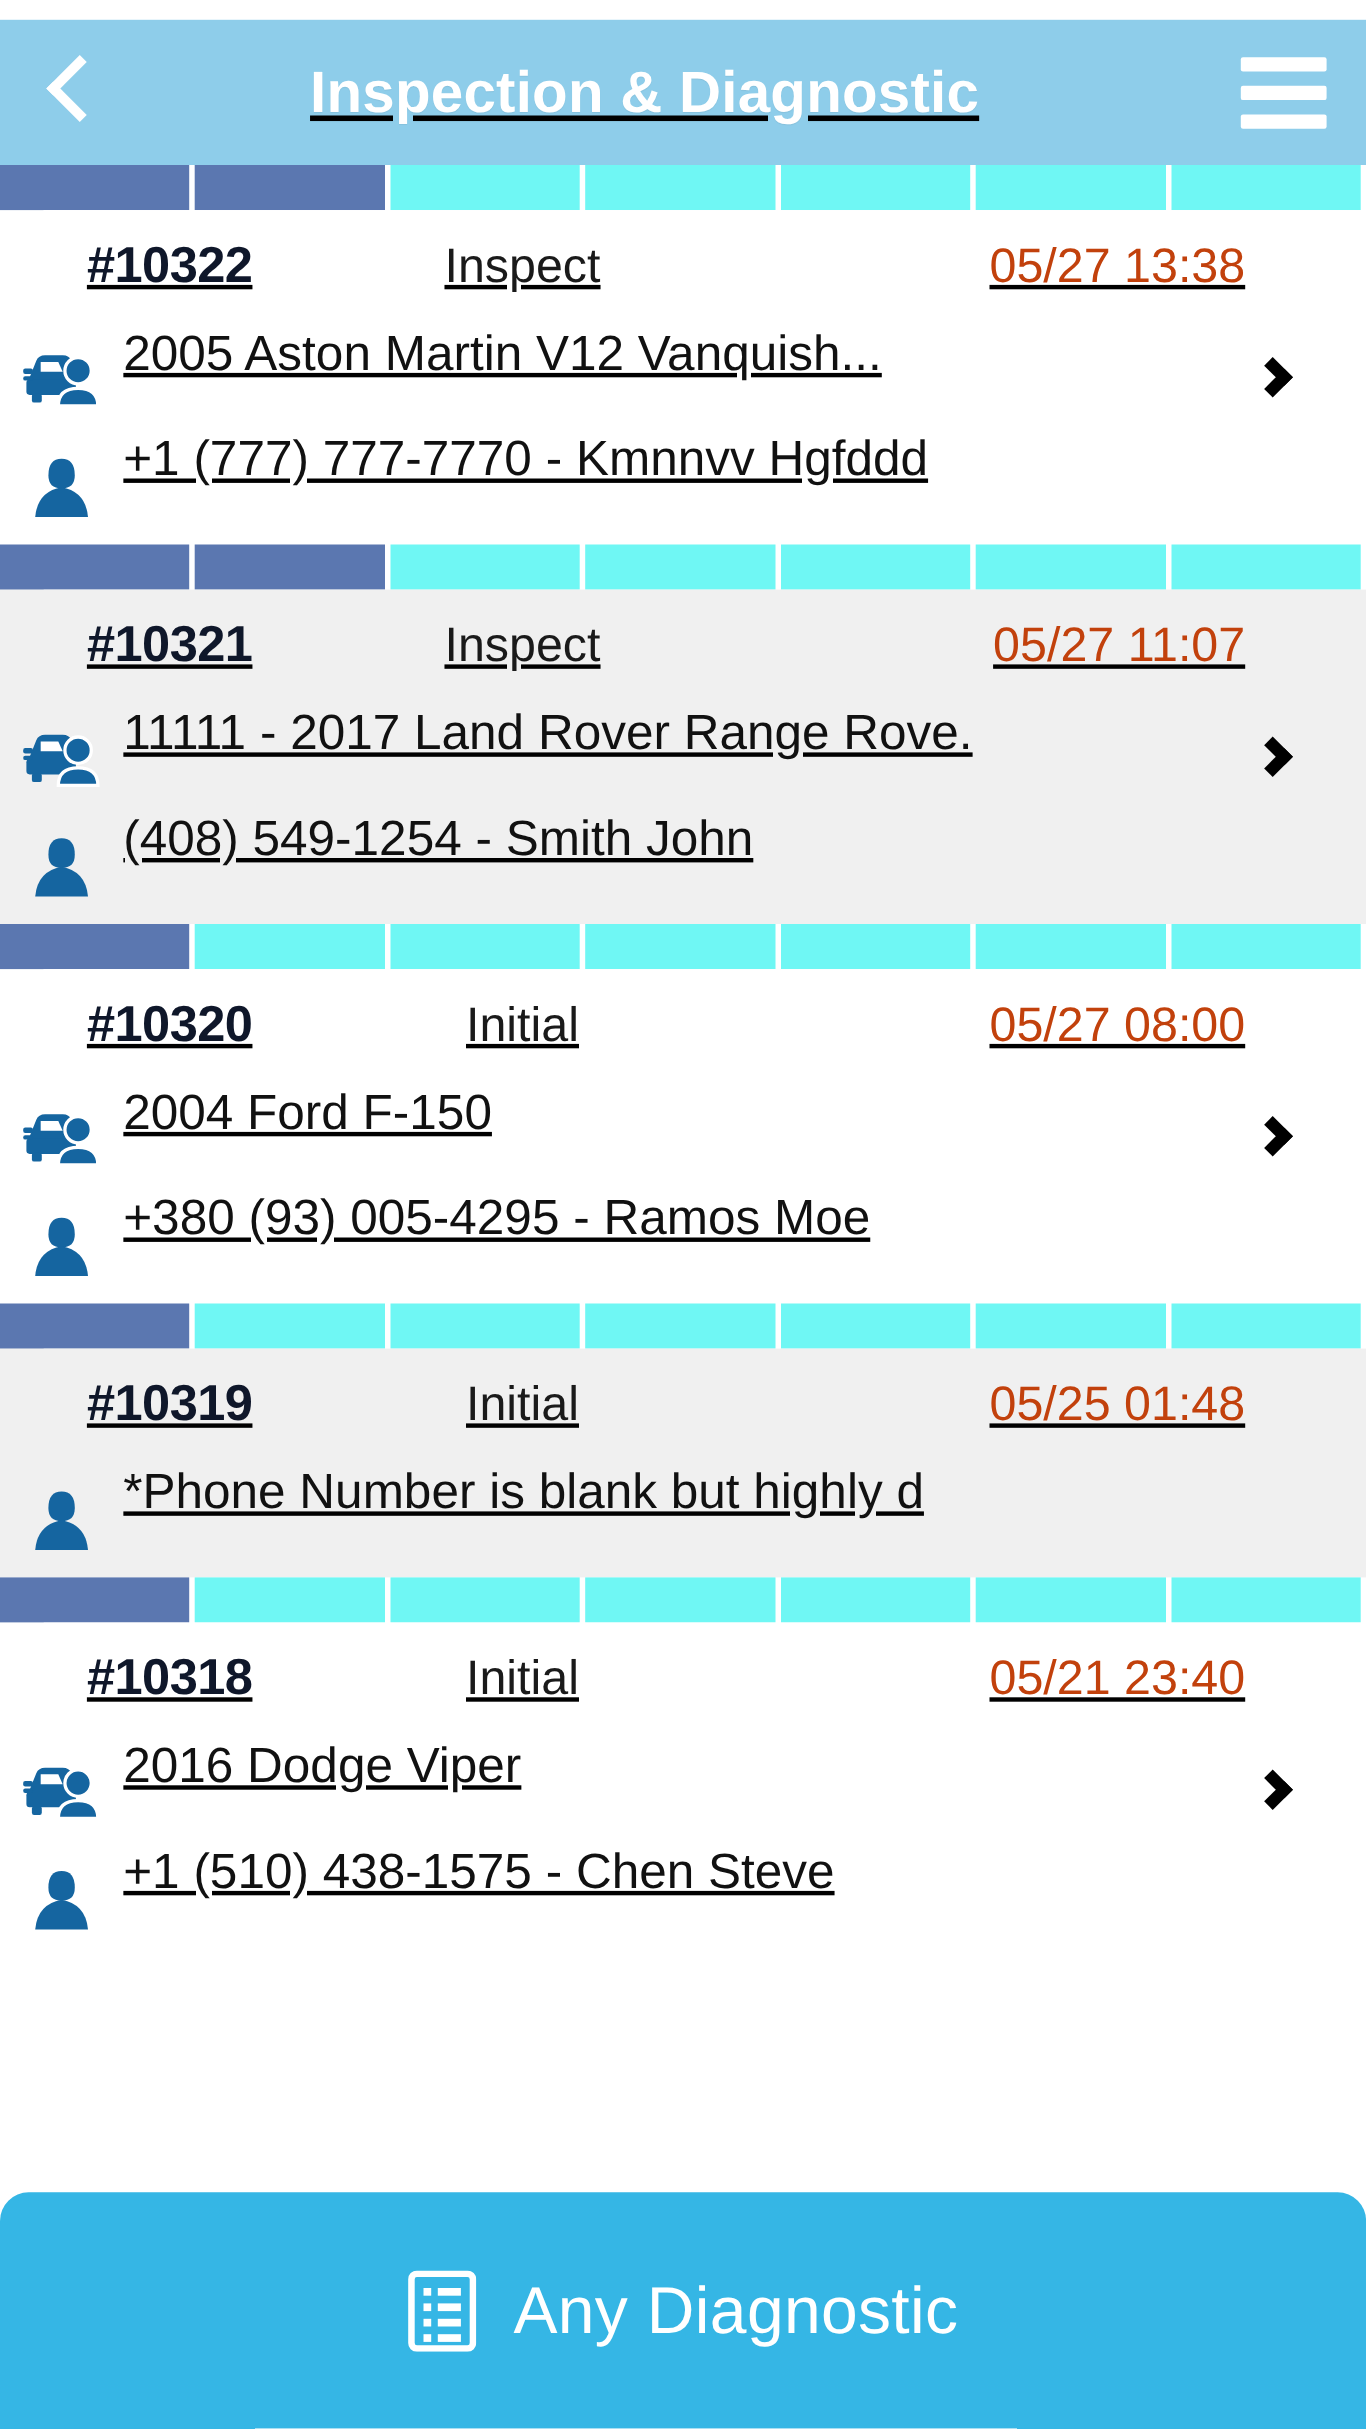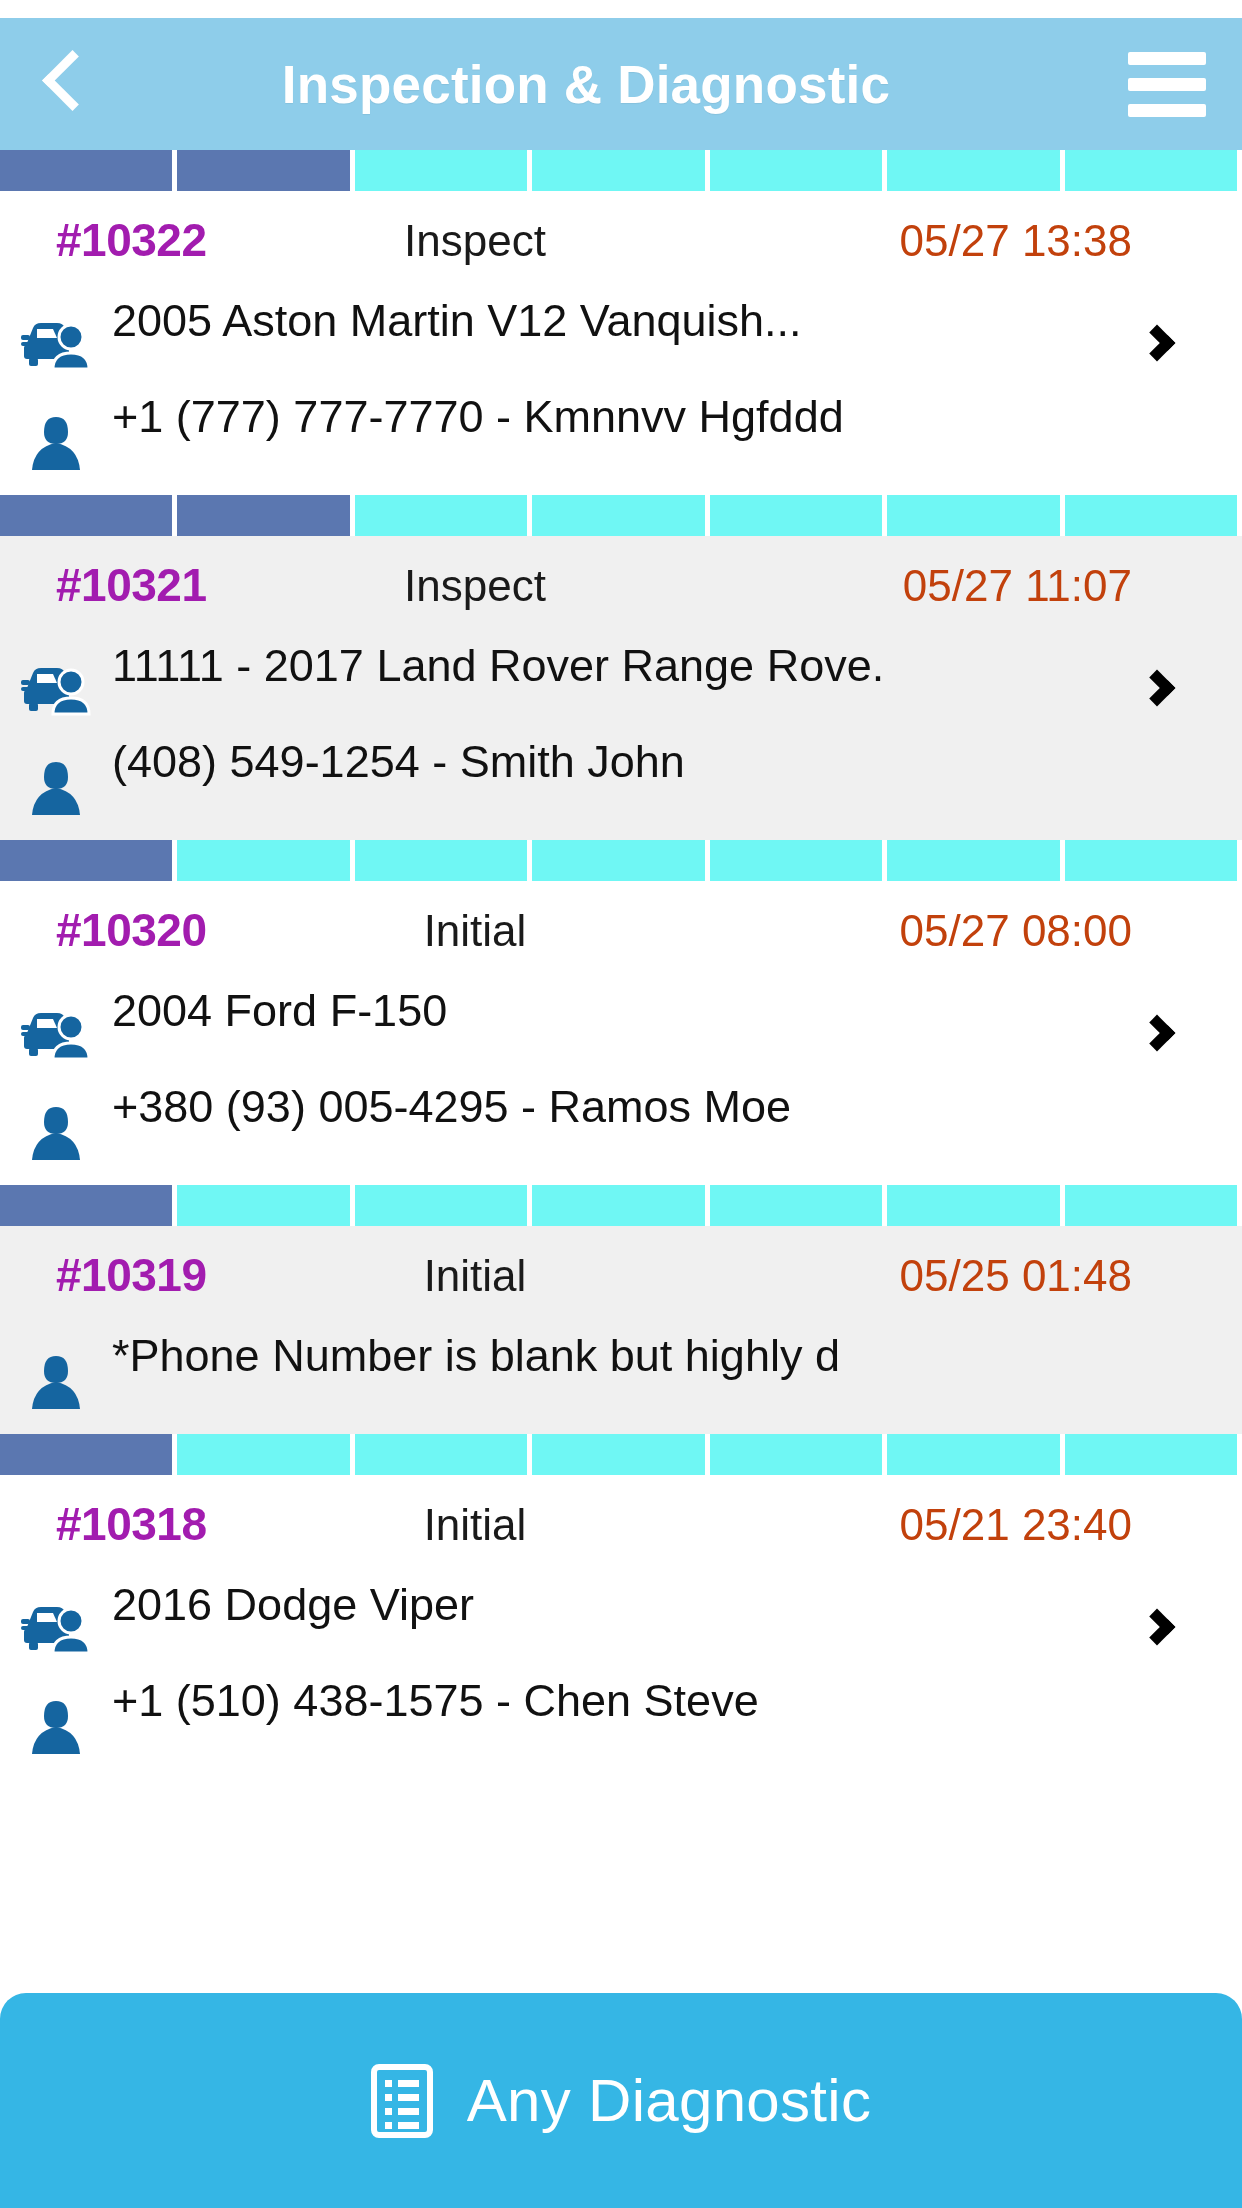--- a/index.html
+++ b/index.html
@@ -2,21 +2,21 @@
 <html><head>
 <meta charset="utf-8">
 <style>
   * { margin:0; padding:0; box-sizing:border-box; }
   html, body {
     width:1242px; height:2208px;
     background:#ffffff;
     font-family:"Liberation Sans", sans-serif;
     overflow:hidden;
   }
-  .screen { position:relative; width:1242px; height:2208px; overflow:hidden; background:#fff; }
+  .screen { position:relative; width:1242px; height:2208px; overflow:hidden; background:#fff;text-decoration:underline; }
 
   
   .statusbar { height:18px; background:#ffffff; }
   .header {
     position:relative;
     height:132px;
     background:#8ecdea;
     display:flex; align-items:center;
   }
   .back-btn {
@@ -96,24 +96,24 @@
   }
 
   .line-top {
     display:flex;
     align-items:baseline;
     height:104px;
     padding-top:22px;
   }
   .ticket {
     width:310px;
-    padding-left:56px;
+    padding-left:79px;
     font-size:46px;
     font-weight:bold;
-    color:#a21caf;
+    color:#0f172a;
     letter-spacing:-0.5px;
   }
   .type {
     width:330px;
     font-size:44px;
     color:#1a1a1a;
     text-align:center;
   }
   .date {
     flex:1;

